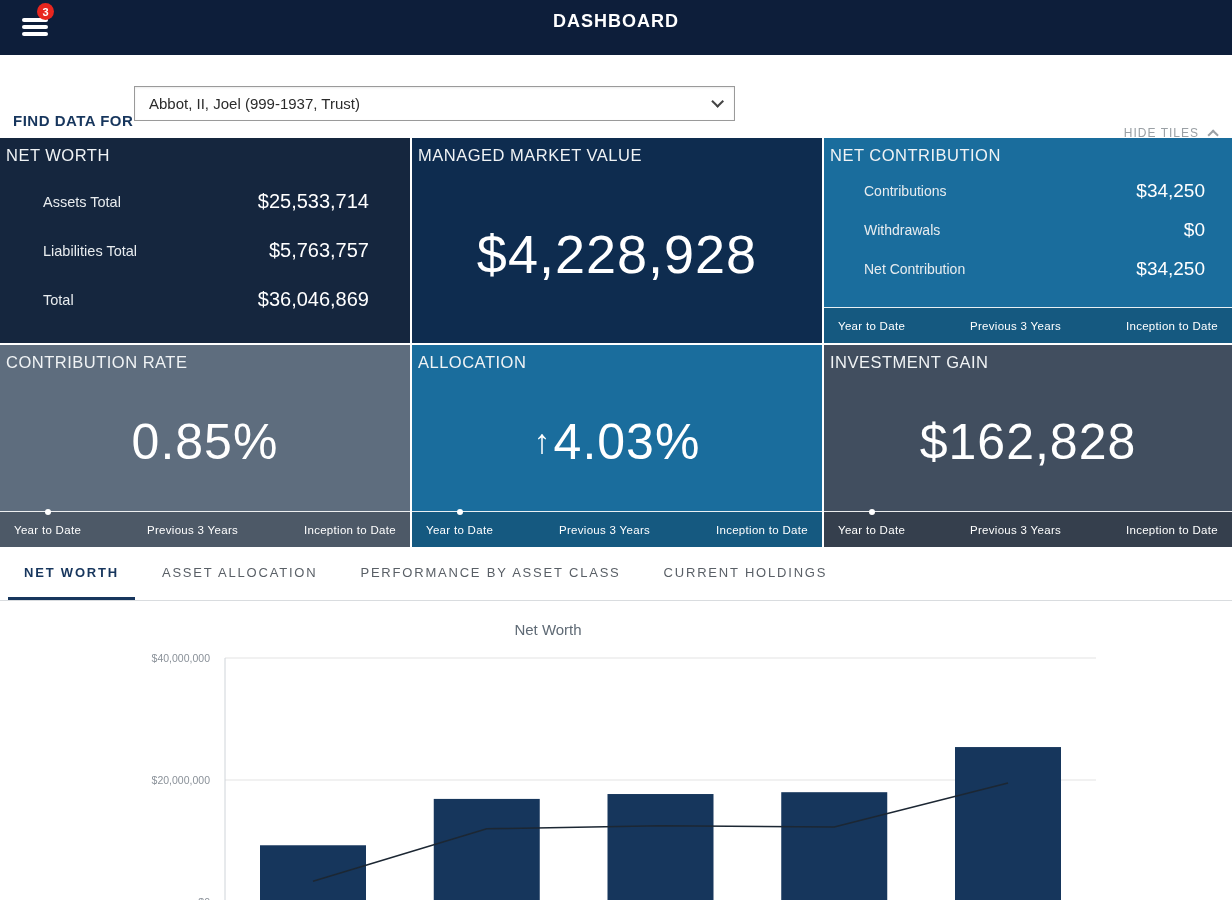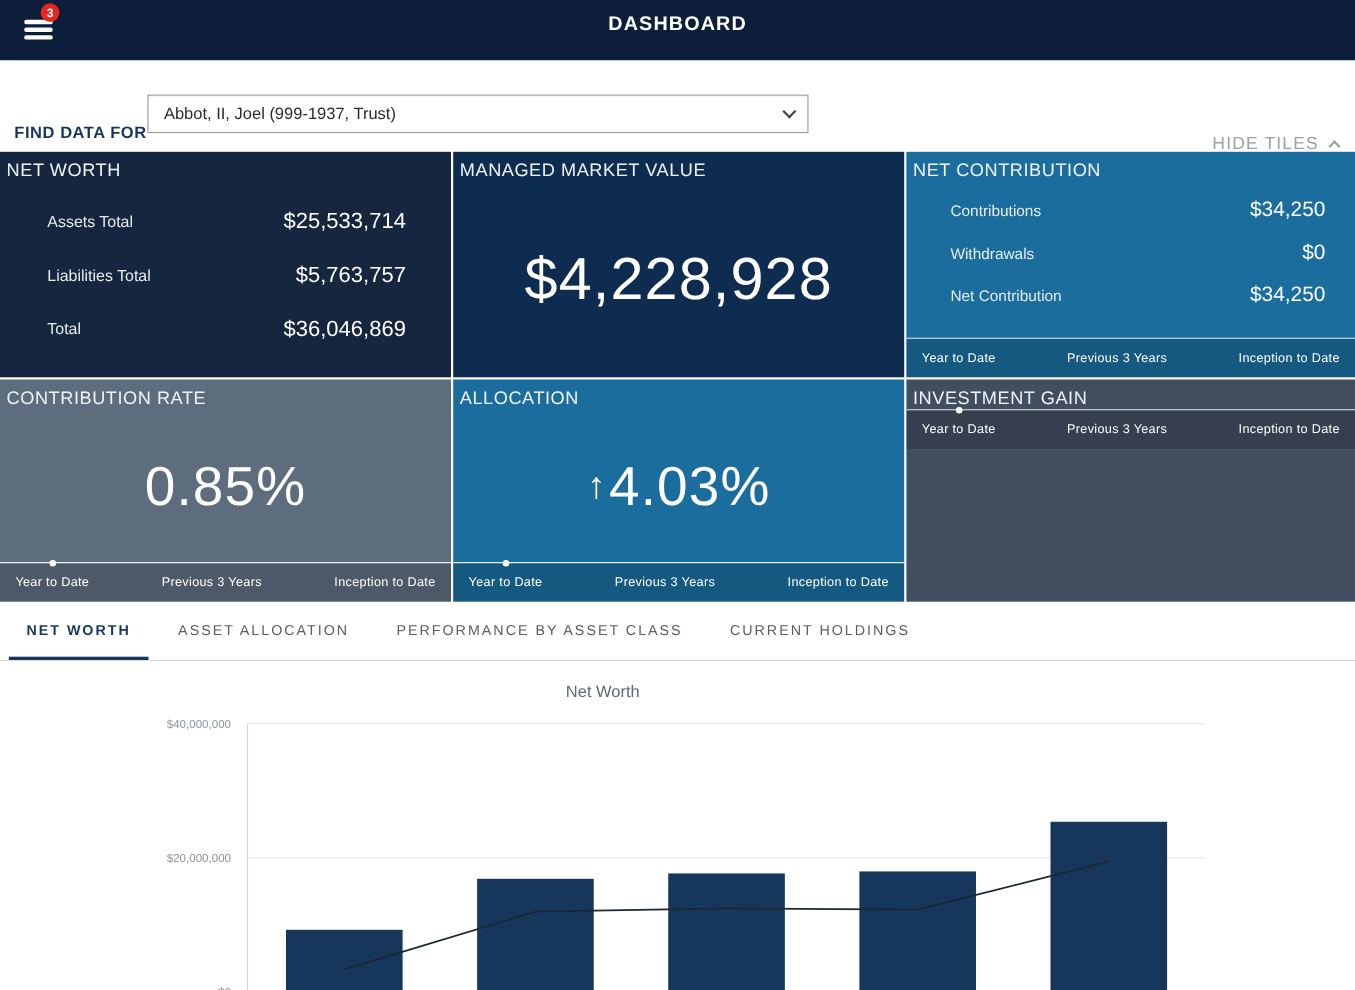--- a/index.html
+++ b/index.html
@@ -23,21 +23,21 @@
                 color:#17365d; font-size:15px; font-weight:bold; letter-spacing:.5px; }
   .account-select { position:absolute; left:134px; top:66px; transform:translateY(-100%);
                     width:601px; height:35px; border:1px solid #9a9a9a; background:#fff;
                     display:flex; align-items:center; padding:0 14px; cursor:pointer;
                     box-shadow:inset 0 1px 2px rgba(0,0,0,.08); }
   .account-select-value { flex:1; font-size:15px; color:#2b2b2b; white-space:nowrap; overflow:hidden; }
   .select-chevron { width:9px; height:9px; border:solid #444; border-width:0 2px 2px 0;
                     transform:rotate(45deg) translateY(-3px); }
   .hide-tiles { position:absolute; right:17px; top:85px; transform:translateY(-100%);
                 display:flex; align-items:center; gap:8px; color:#9aa0a5;
-                font-size:16px; letter-spacing:1px; cursor:pointer; }
+                font-size:12px; letter-spacing:1px; cursor:pointer; }
   .chevron-up { width:8px; height:8px; border:solid #9aa0a5; border-width:2px 2px 0 0;
                 transform:rotate(-45deg) translateY(3px); }
 
   
   .tiles { display:grid; grid-template-columns:410px 410px auto; grid-template-rows:205px 202px;
            gap:2px; background:#fff; }
   .tile { position:relative; display:flex; flex-direction:column; color:#fff; overflow:hidden; }
   .tile-header { padding:8px 6px 0 6px; font-size:16.5px; letter-spacing:.5px; color:#f0f3f5; }
   .t-networth   { background:#15263e; }
   .t-managed    { background:#0e2c4f; }
@@ -177,20 +177,23 @@
     </div>
     <div class="period-strip">
       <span class="period active">Year to Date</span>
       <span class="period">Previous 3 Years</span>
       <span class="period">Inception to Date</span>
     </div>
   </div>
 
   <div class="tile t-invgain">
     <div class="tile-header">INVESTMENT GAIN</div>
+    <div class="big-center">
+      <span class="big-value-sm">$162,828</span>
+    </div>
     <div class="period-strip">
       <span class="period active">Year to Date</span>
       <span class="period">Previous 3 Years</span>
       <span class="period">Inception to Date</span>
     </div>
   </div>
 </div>
 
 <div class="tabsbar">
   <div class="tab active">NET WORTH</div>

